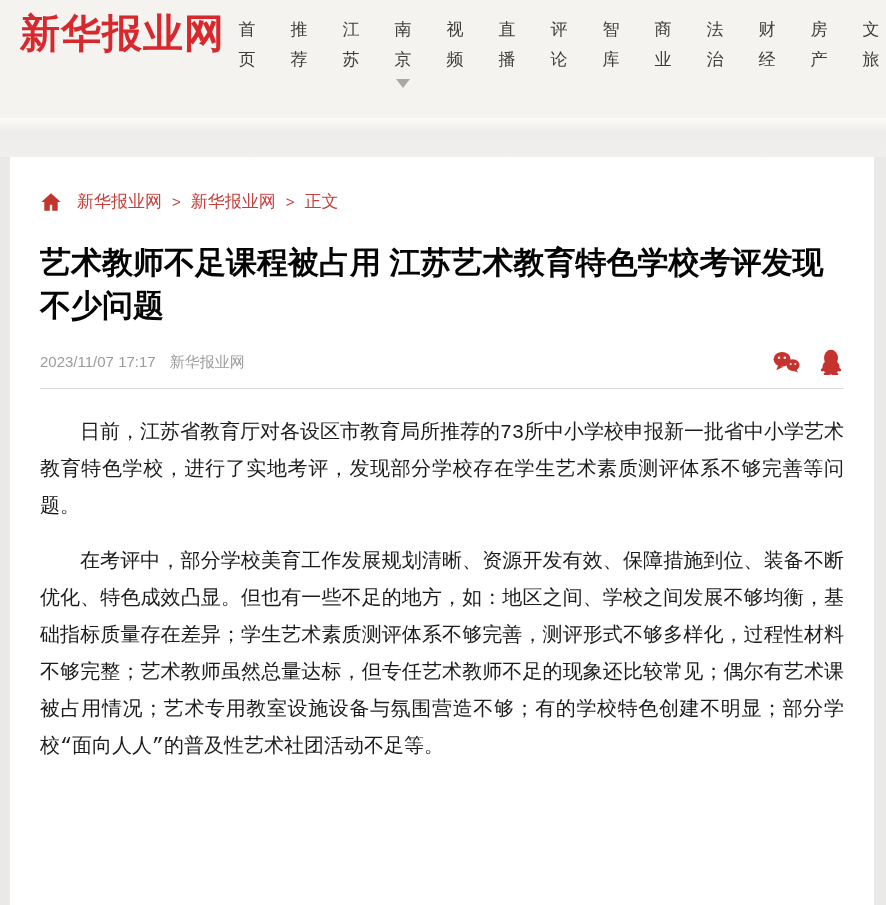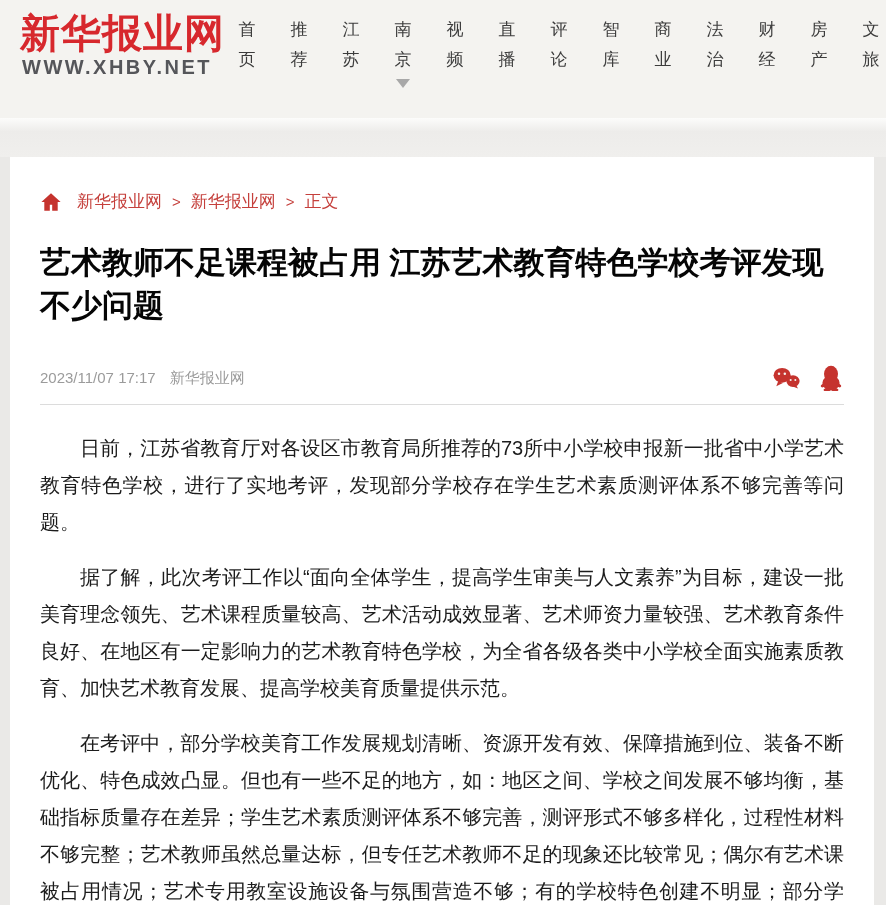--- a/index.html
+++ b/index.html
@@ -51,41 +51,40 @@
     font-size:17px; color:#c5403c;
   }
   .breadcrumb .home-ic { width:22px; height:22px; margin-right:5px; cursor:pointer; }
   .crumb { cursor:pointer; }
   .crumb-sep { color:#c5403c; font-size:15px; }
   .article-title {
     margin-top:28px;
     font-size:31px; font-weight:bold; color:#050505; line-height:43px;
   }
   .meta-row {
-    margin-top:38px;
+    margin-top:22px;
     display:flex; justify-content:space-between; align-items:center;
   }
   .meta-left { display:flex; gap:14px; font-size:15px; color:#9b9b9b; }
   .share-icons { display:flex; gap:20px; align-items:center; padding-right:2px; }
   .share-icons svg { cursor:pointer; }
   .title-divider { margin-top:13px; border-top:1px solid #dcdcdc; }
   .article-body {
     margin-top:25px;
     font-size:20px; line-height:37px; color:#1c1c1c;
     text-align:justify;
   }
-  .article-body p { text-indent:2em; margin-bottom:18px; }
+  .article-body p { text-indent:2em; margin-bottom:18px;font-family:Liberation Mono, monospace; }
 </style>
 </head>
 <body>
 
 <div class="site-header">
   <div class="logo">
     <div class="logo-cn">新华报业网</div>
-    <div class="logo-en">WWW.XHBY.NET</div>
   </div>
   <div class="main-nav">
     <div class="nav-item">首页</div>
     <div class="nav-item">推荐</div>
     <div class="nav-item">江苏</div>
     <div class="nav-item">
       <span>南京</span>
       <span class="nav-caret"></span>
     </div>
     <div class="nav-item">视频</div>
@@ -146,17 +145,16 @@
           <ellipse cx="15" cy="25" rx="3.4" ry="1.4"></ellipse>
         </g>
       </svg>
     </div>
   </div>
 
   <div class="title-divider"></div>
 
   <div class="article-body">
     <p>日前，江苏省教育厅对各设区市教育局所推荐的73所中小学校申报新一批省中小学艺术教育特色学校，进行了实地考评，发现部分学校存在学生艺术素质测评体系不够完善等问题。</p>
-    <p>据了解，此次考评工作以“面向全体学生，提高学生审美与人文素养”为目标，建设一批美育理念领先、艺术课程质量较高、艺术活动成效显著、艺术师资力量较强、艺术教育条件良好、在地区有一定影响力的艺术教育特色学校，为全省各级各类中小学校全面实施素质教育、加快艺术教育发展、提高学校美育质量提供示范。</p>
     <p>在考评中，部分学校美育工作发展规划清晰、资源开发有效、保障措施到位、装备不断优化、特色成效凸显。但也有一些不足的地方，如：地区之间、学校之间发展不够均衡，基础指标质量存在差异；学生艺术素质测评体系不够完善，测评形式不够多样化，过程性材料不够完整；艺术教师虽然总量达标，但专任艺术教师不足的现象还比较常见；偶尔有艺术课被占用情况；艺术专用教室设施设备与氛围营造不够；有的学校特色创建不明显；部分学校“面向人人”的普及性艺术社团活动不足等。</p>
   </div>
 
 </div>
 
 </body></html>

